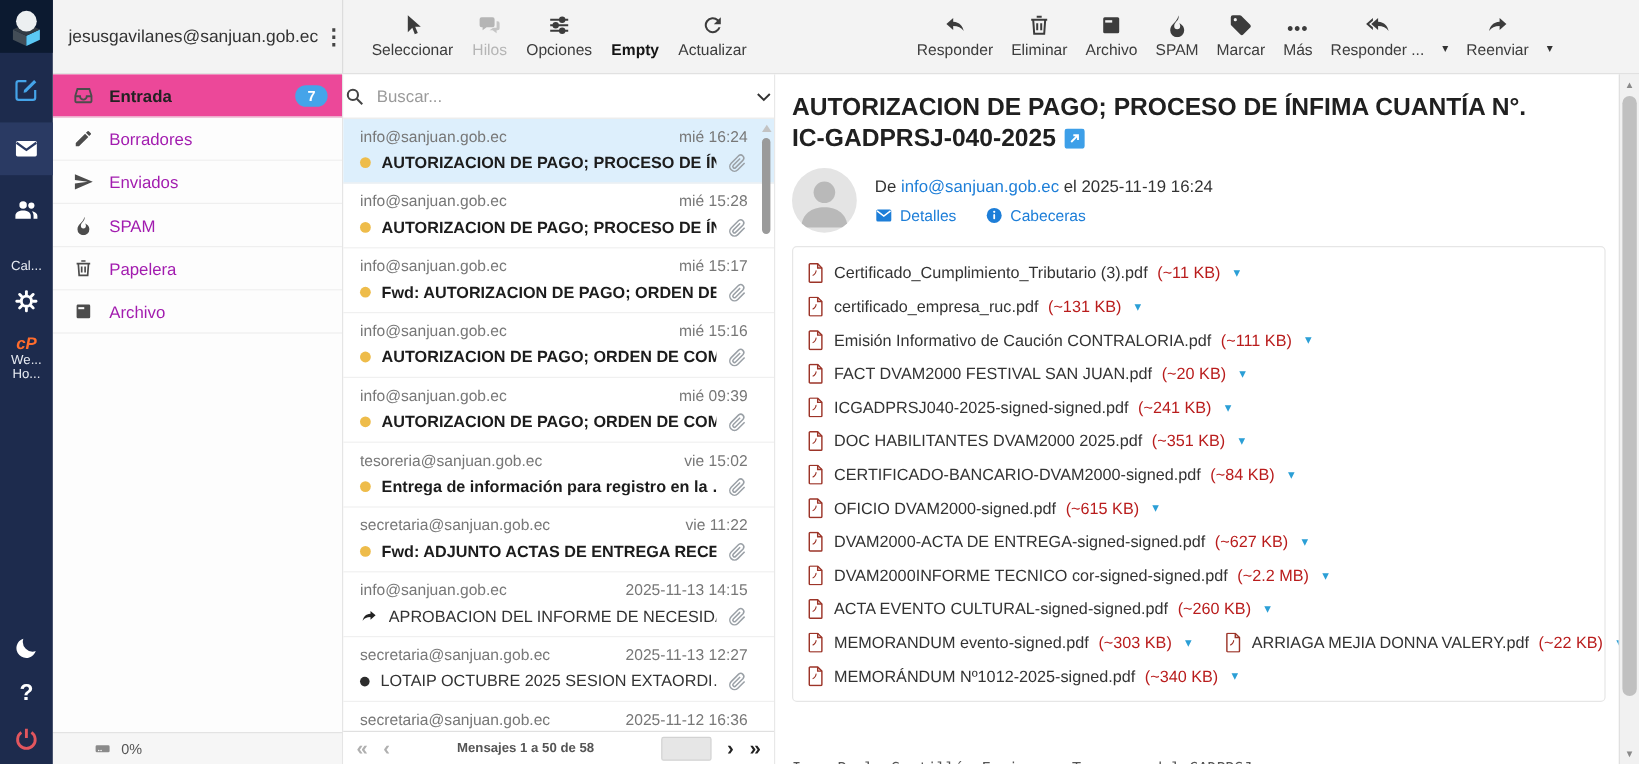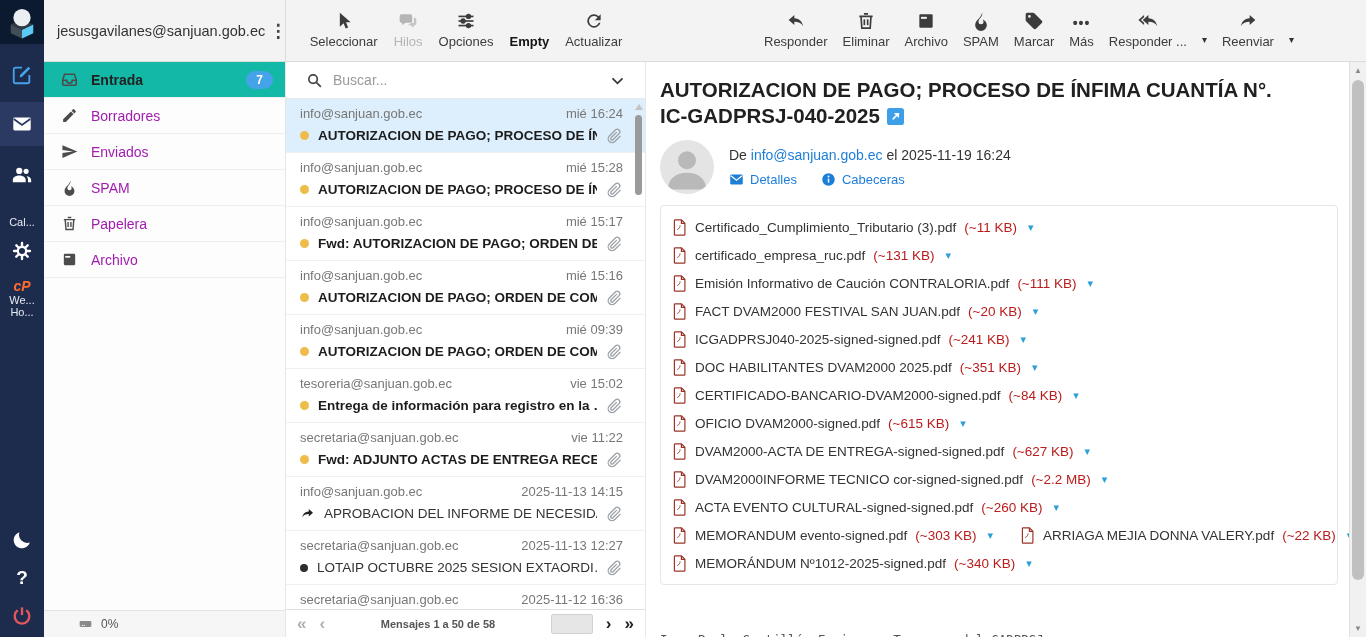--- a/index.html
+++ b/index.html
@@ -40,33 +40,33 @@
   .tool .tlabel { font-size:13px; white-space:nowrap; }
   .tool.disabled { color:#b5b5b5; }
   .tool.bold-only .tlabel { font-weight:700; color:#141414; }
   .caret-btn { align-self:flex-start; margin-top:24px; color:#333; font-size:10px; cursor:pointer; }
 
   
   #folders { position:absolute; left:44px; top:62px; width:241px; bottom:0; background:#fdfdfd; }
   .folder { height:36px; display:flex; align-items:center; gap:13px; padding:0 12px 0 17px;
             border-bottom:1px solid #efefef; color:#a21caf; font-size:14px; cursor:pointer; }
   .folder svg { width:17px; height:17px; color:#4c4c4c; flex:none; }
-  .folder.selected { background:#14b8a6; color:#222; font-weight:700; }
+  .folder.selected { background:#ec4899; color:#222; font-weight:700; }
   .badge { margin-left:auto; background:#45a4e9; color:#fff; font-size:12px; font-weight:700;
            border-radius:10px; padding:2px 10px; }
   .folders-footer { position:absolute; left:0; right:0; bottom:0; height:27px; background:#f6f6f6;
                     border-top:1px solid #e3e3e3; display:flex; align-items:center; gap:7px;
                     padding-left:33px; color:#555; font-size:12px; }
   .folders-footer svg { width:17px; height:14px; }
 
   
   #maillist { position:absolute; left:285px; top:62px; width:360px; bottom:0; background:#fff;
               border-left:1px solid #e5e5e5; }
   .search-row { height:37px; border-bottom:1px solid #e8e8e8; display:flex; align-items:center;
-                gap:10px; padding:0 20px; }
+                gap:10px; padding:0 1px; }
   .search-row .sicon { color:#444; width:17px; height:17px; }
   .search-row input { flex:1; border:none; outline:none; background:transparent; font-size:14px; color:#333;
                       font-family:"Liberation Sans",sans-serif; }
   .search-row input::placeholder { color:#9a9a9a; }
   .search-caret { width:15px; height:15px; color:#333; cursor:pointer; }
   .rows { position:absolute; left:0; right:0; top:37px; bottom:28px; overflow:hidden; }
   .msg { height:54px; padding:7px 22px 0 14px; border-bottom:1px solid #f0f0f0; cursor:pointer; }
   .msg.sel { background:#ddeffc; }
   .m-top { display:flex; justify-content:space-between; font-size:13px; color:#777; }
   .m-bot { display:flex; align-items:center; gap:9px; margin-top:6px; }

